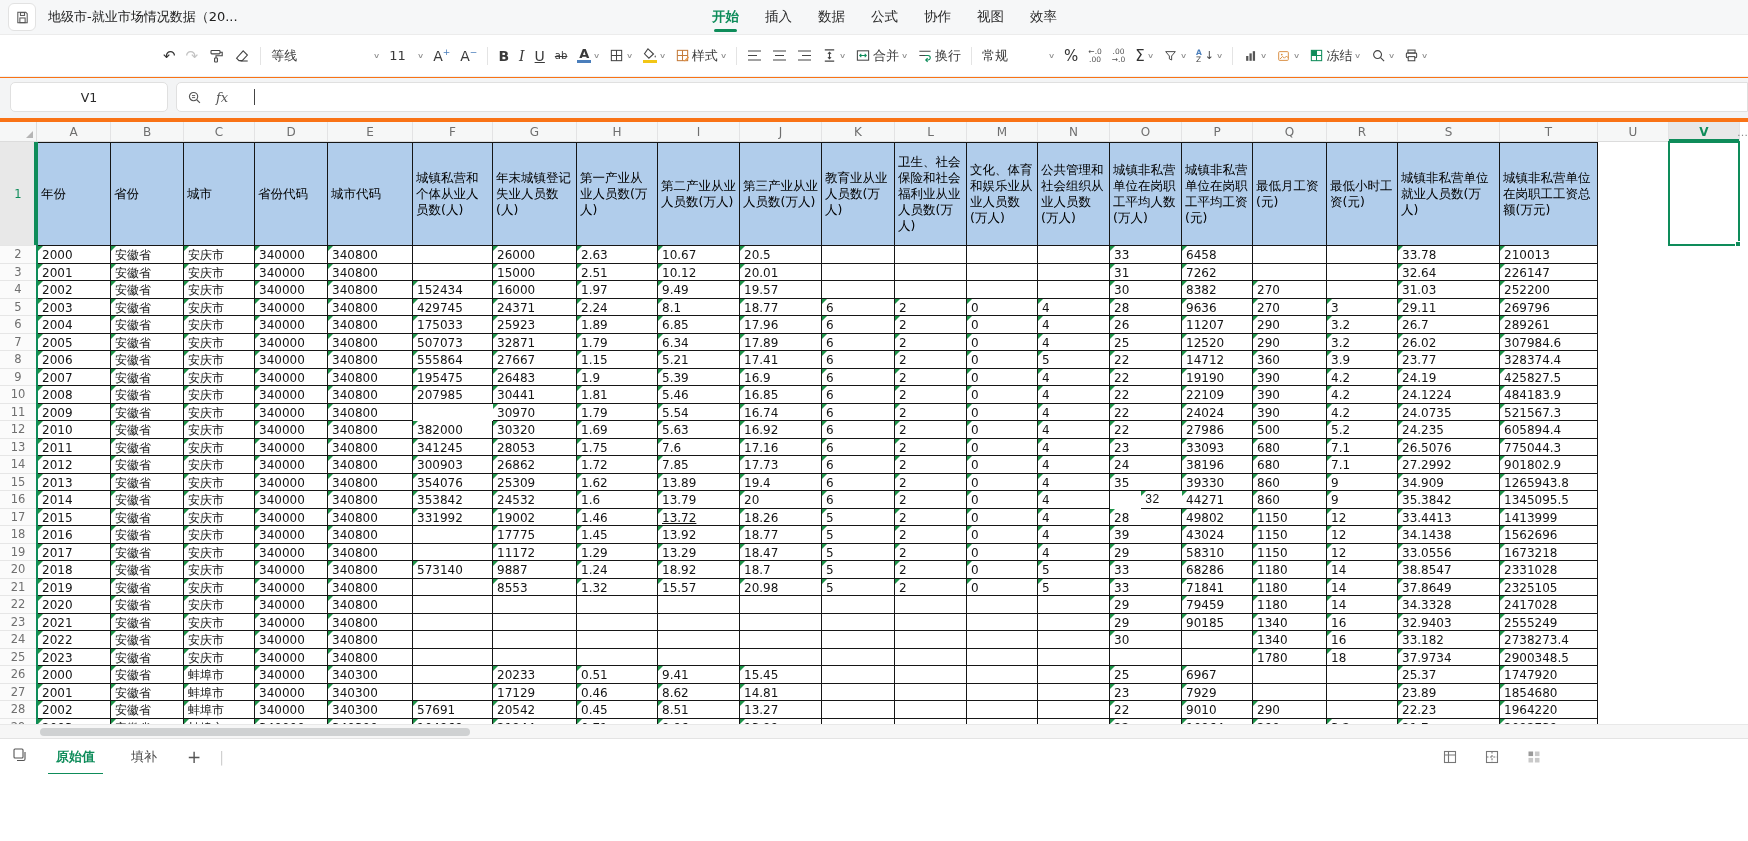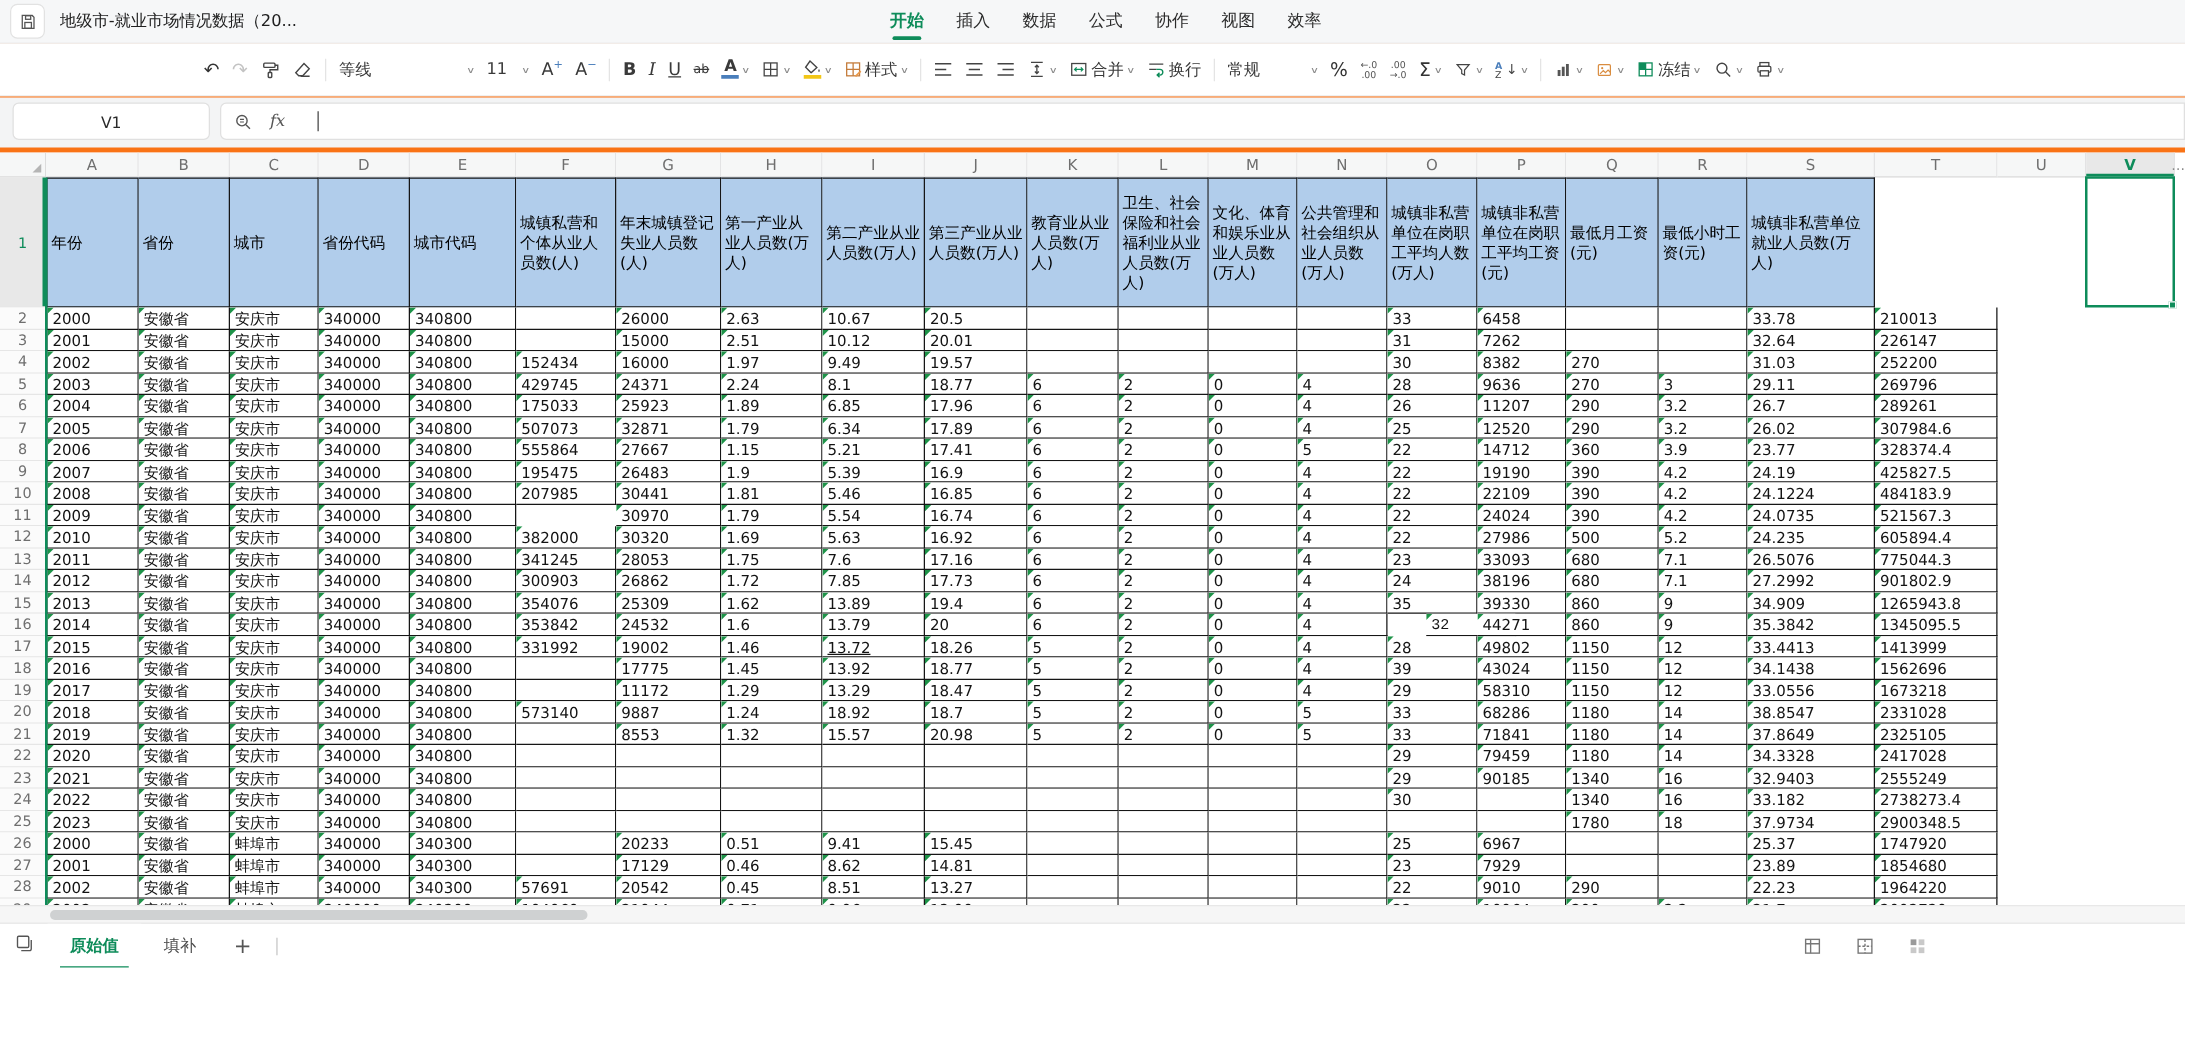--- a/index.html
+++ b/index.html
@@ -407,20 +407,21 @@
       <div class="hc" style="left: 740px; top: 20px; width: 82px; height: 104px;">第三产业从业人员数(万人)</div>
       <div class="hc" style="left: 822px; top: 20px; width: 73px; height: 104px;">教育业从业人员数(万人)</div>
       <div class="hc" style="left: 895px; top: 20px; width: 72px; height: 104px;">卫生、社会保险和社会福利业从业人员数(万人)</div>
       <div class="hc" style="left: 967px; top: 20px; width: 71px; height: 104px;">文化、体育和娱乐业从业人员数(万人)</div>
       <div class="hc" style="left: 1038px; top: 20px; width: 72px; height: 104px;">公共管理和社会组织从业人员数(万人)</div>
       <div class="hc" style="left: 1110px; top: 20px; width: 72px; height: 104px;">城镇非私营单位在岗职工平均人数(万人)</div>
       <div class="hc" style="left: 1182px; top: 20px; width: 71px; height: 104px;">城镇非私营单位在岗职工平均工资(元)</div>
       <div class="hc" style="left: 1253px; top: 20px; width: 74px; height: 104px;">最低月工资(元)</div>
       <div class="hc" style="left: 1327px; top: 20px; width: 71px; height: 104px;">最低小时工资(元)</div>
       <div class="hc" style="left: 1398px; top: 20px; width: 102px; height: 104px;">城镇非私营单位就业人员数(万人)</div>
+      <div class="hc" style="left: 1500px; top: 20px; width: 98px; height: 104px;">城镇非私营单位在岗职工工资总额(万元)</div>
       <div class="dc filled fc" style="left: 37px; top: 124px; width: 74px; height: 17.5px;">2000</div>
       <div class="dc filled" style="left: 111px; top: 124px; width: 73px; height: 17.5px;">安徽省</div>
       <div class="dc filled" style="left: 184px; top: 124px; width: 71px; height: 17.5px;">安庆市</div>
       <div class="dc filled" style="left: 255px; top: 124px; width: 73px; height: 17.5px;">340000</div>
       <div class="dc filled" style="left: 328px; top: 124px; width: 85px; height: 17.5px;">340800</div>
       <div class="dc" style="left: 413px; top: 124px; width: 80px; height: 17.5px;"></div>
       <div class="dc filled" style="left: 493px; top: 124px; width: 84px; height: 17.5px;">26000</div>
       <div class="dc filled" style="left: 577px; top: 124px; width: 81px; height: 17.5px;">2.63</div>
       <div class="dc filled" style="left: 658px; top: 124px; width: 82px; height: 17.5px;">10.67</div>
       <div class="dc filled" style="left: 740px; top: 124px; width: 82px; height: 17.5px;">20.5</div>

